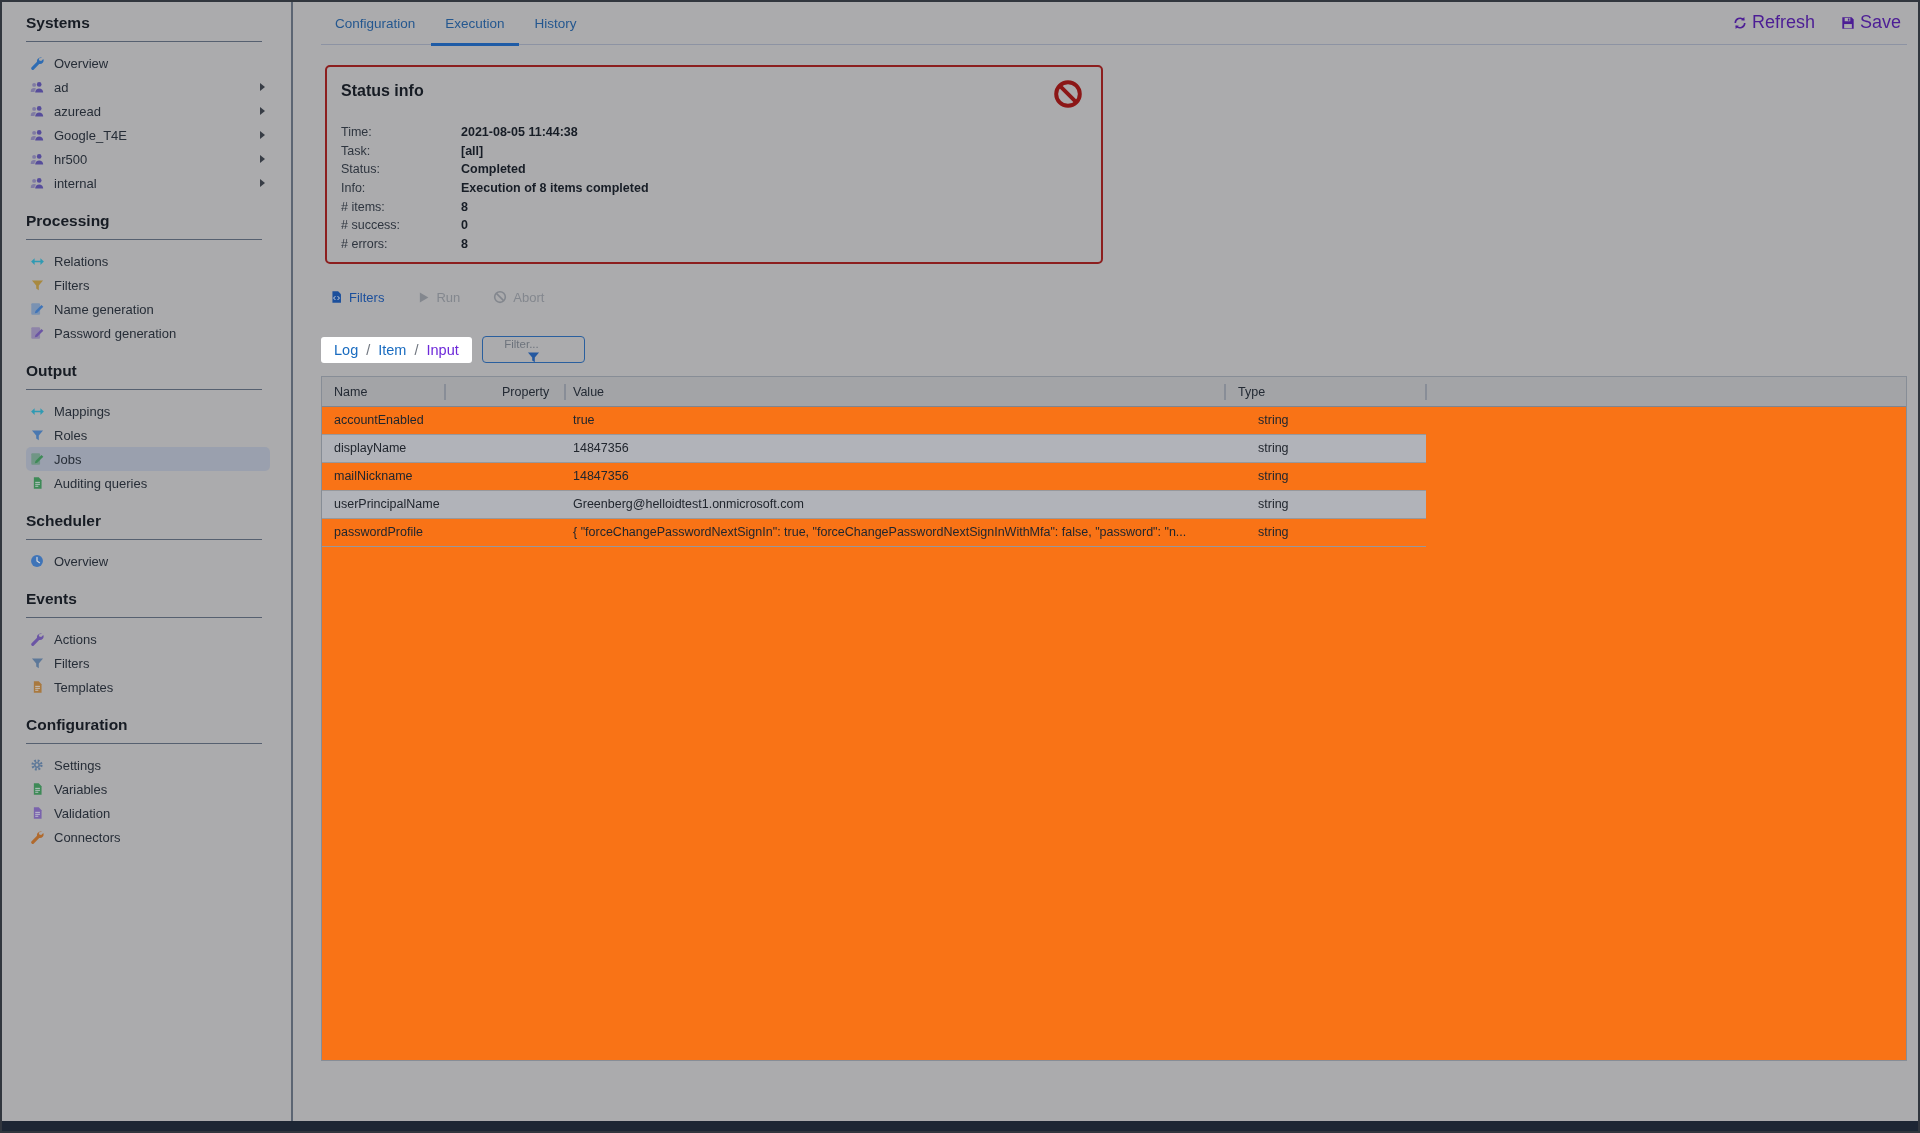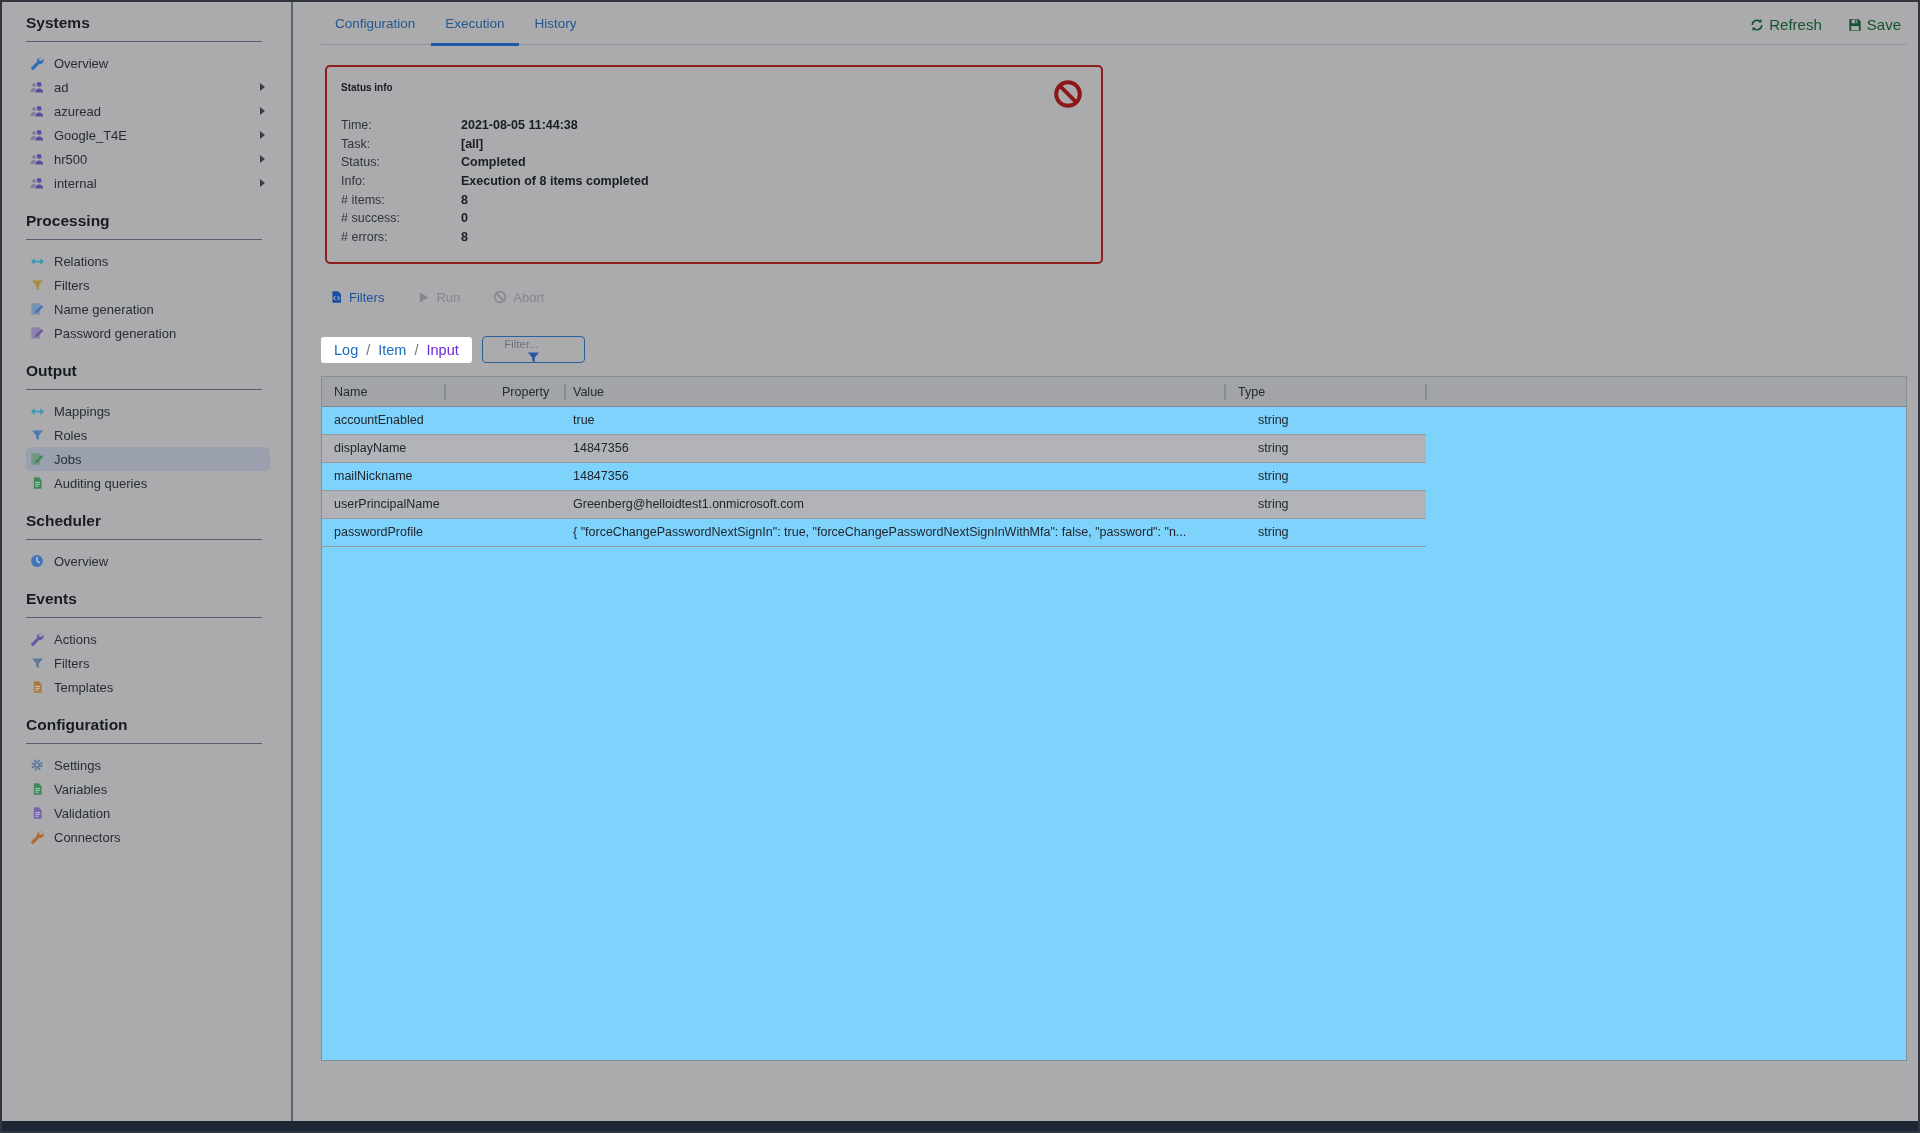--- a/index.html
+++ b/index.html
@@ -45,29 +45,29 @@
   .tabbar {
     display:flex; align-items:flex-end; justify-content:space-between;
     border-bottom:1.5px solid #8d93a3; height:43px; padding:0 2px 0 12px;
   }
   .tabs { display:flex; gap:26px; }
   .tab { font-size:13.5px; color:#24578f; padding:10px 2px 13px; position:relative; cursor:pointer; white-space:nowrap; }
   .tab.active::after {
     content:""; position:absolute; left:-12px; right:-12px; bottom:-2px; height:3px; background:#1e5ba6;
   }
   .topactions { display:flex; gap:26px; padding:0 4px 11px 0; }
-  .topaction { font-size:15px; color:#14532d; display:flex; align-items:center; gap:5px; cursor:pointer;margin-top:45px; }
+  .topaction { font-size:18px; color:#4c1d95; display:flex; align-items:center; gap:5px; cursor:pointer;margin-top:45px; }
   .topaction svg { display:block; }
 
   .status-panel {
     margin:20px 0 0 4px; width:778px; height:199px;
     border:2px solid #8c1e1e; border-radius:5px;
     padding:15px 14px 0; position:relative;
   }
-  .status-title { font-size:10px; font-weight:bold; color:#171c24; }
+  .status-title { font-size:16px; font-weight:bold; color:#171c24; }
   .status-fields { margin-top:23px; }
   .status-row { display:flex; height:18.6px; align-items:center; font-size:12.5px; }
   .status-label { width:120px; color:#2e353f; flex:none; }
   .status-value { font-weight:bold; color:#171d26; white-space:nowrap; }
   .block-badge { position:absolute; top:12px; right:18px; width:30px; height:30px; color:#8c1717; }
 
   .action-row { display:flex; gap:33px; margin:23px 0 0 9px; align-items:center; height:20px; }
   .action-btn { display:flex; gap:6px; align-items:center; font-size:13px; color:#1b4f9c; cursor:pointer; }
   .action-btn.disabled { color:#83878e; cursor:default; }
   .action-btn svg { display:block; }
@@ -86,21 +86,21 @@
   }
   .filter-box input {
     border:none; background:transparent; width:62px; font-size:11.5px;
     color:#4a5058; outline:none; font-family:"Liberation Sans", sans-serif;
   }
   .filter-box input::placeholder { color:#6d737c; }
   .filter-funnel { color:#2458a0; display:flex; }
 
   .table-panel {
     margin-top:11px; width:1586px; height:685px;
-    border:1.5px solid #878d96; background:#7dd3fc;
+    border:1.5px solid #878d96; background:#f97316;
   }
   .thead {
     height:30px; background:#a3a4a7; border-bottom:1.5px solid #7e8490;
     position:relative;
   }
   .th { position:absolute; top:0; line-height:30px; font-size:12.5px; color:#232a34; }
   .th.c0 { left:12px; } .th.c1 { left:180px; } .th.c2 { left:251px; } .th.c3 { left:916px; }
   .thdiv { position:absolute; top:7px; width:1.5px; height:16px; background:#888d97; }
   .thdiv.d0 { left:122px; } .thdiv.d1 { left:242px; } .thdiv.d2 { left:902px; } .thdiv.d3 { left:1103px; }
   .trow {

